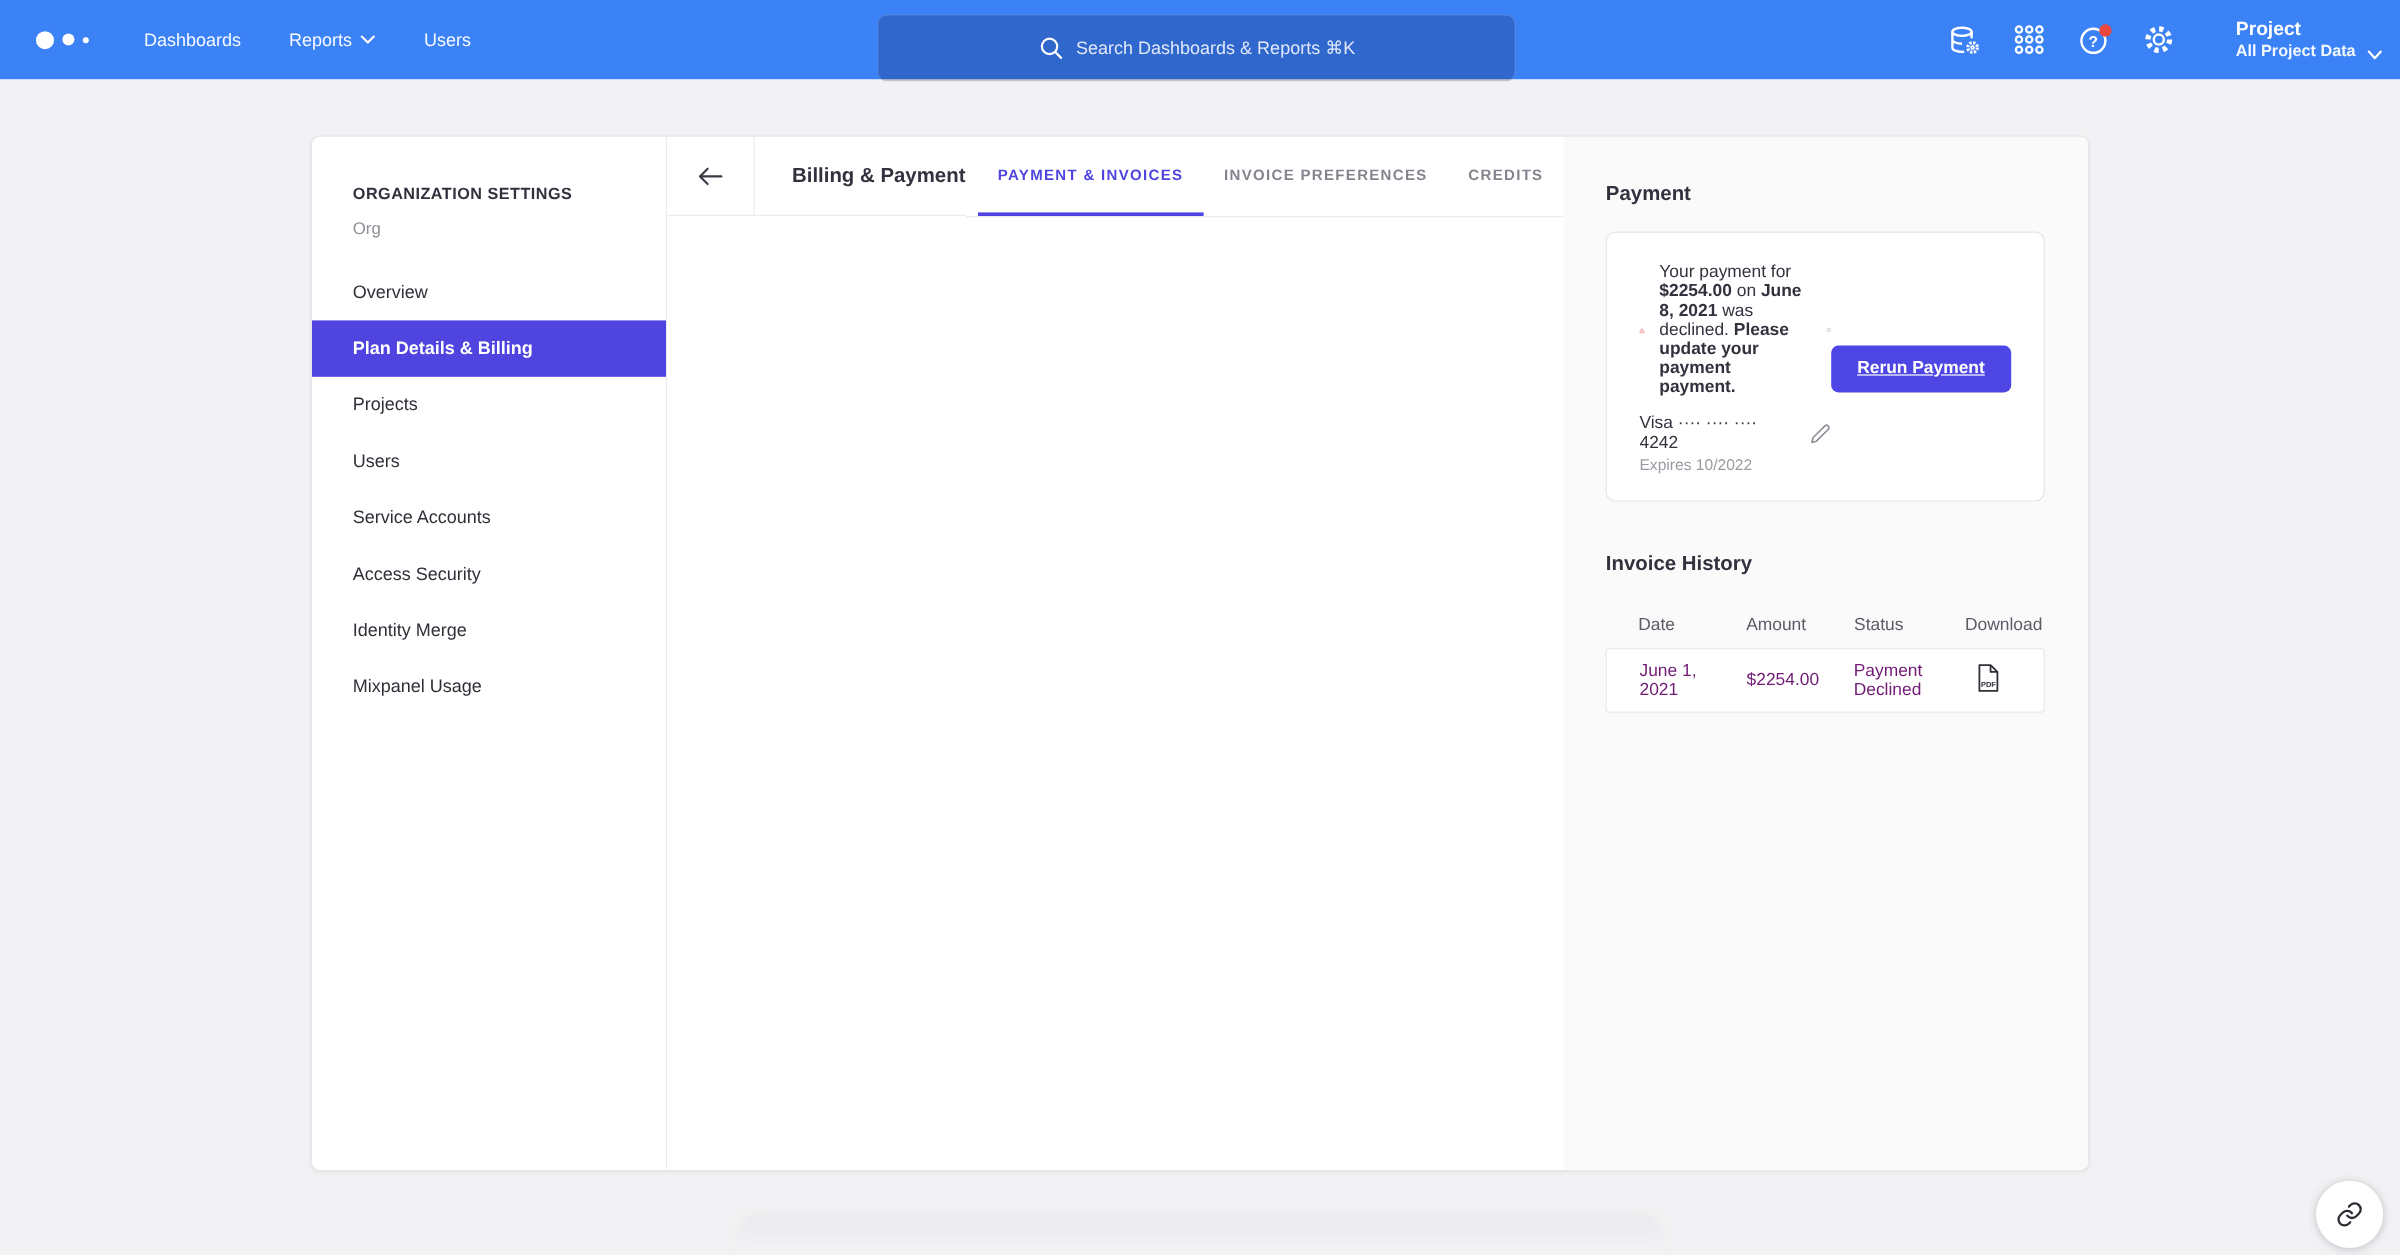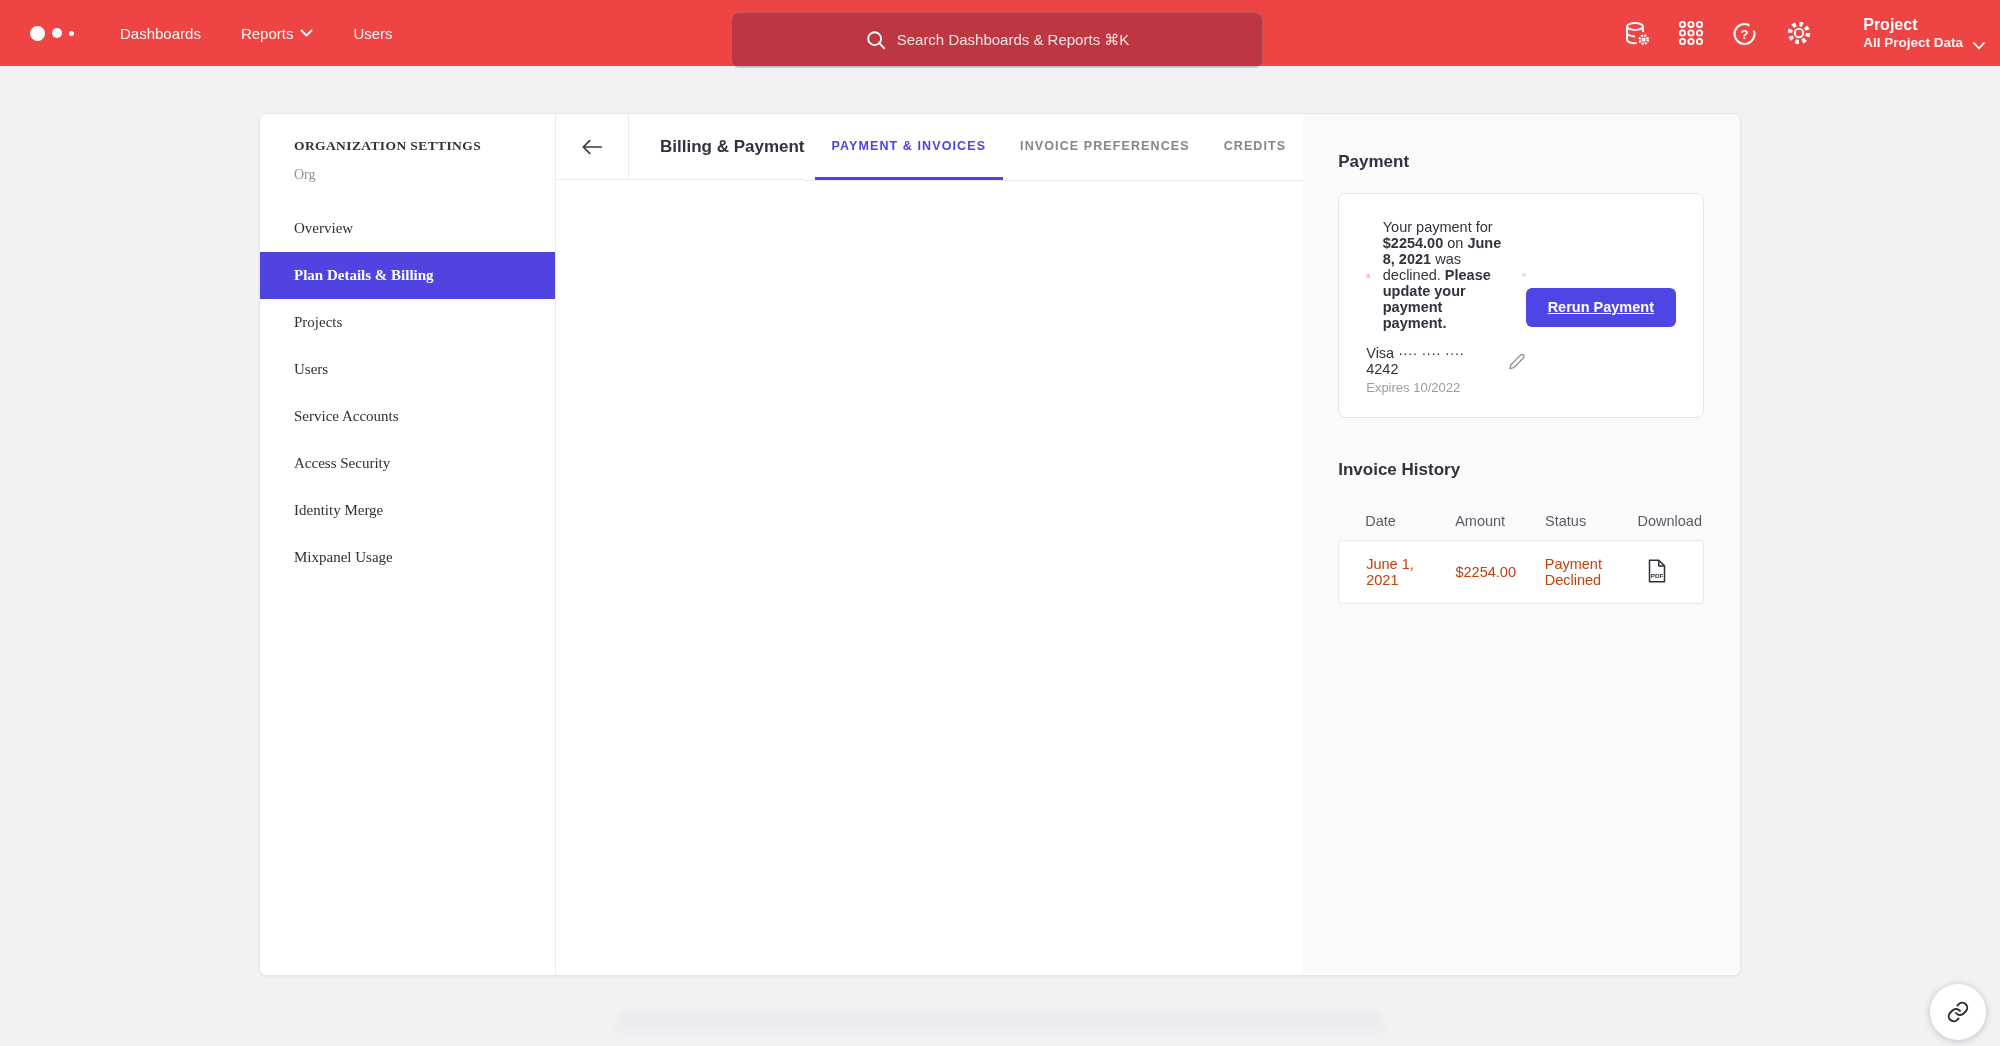--- a/index.html
+++ b/index.html
@@ -1,39 +1,39 @@
 <!DOCTYPE html>
 <html><head>
 <meta charset="utf-8">
 <style>
   * { margin:0; padding:0; box-sizing:border-box; }
   html,body { width:2000px; height:1046px; overflow:hidden; }
   body { background:#f2f2f4; font-family:"Liberation Sans", sans-serif; color:#32323e; position:relative; }
 
   
-  .navbar { position:absolute; left:0; top:0; width:2000px; height:66px; background:#ef4444; display:flex; align-items:center; padding:0 14px 0 30px; z-index:5; }
+  .navbar { position:absolute; left:0; top:0; width:2000px; height:66px; background:#3b82f6; display:flex; align-items:center; padding:0 14px 0 30px; z-index:5; }
   .logo { display:flex; align-items:center; gap:7px; width:62px; cursor:pointer; }
   .logo .d1 { width:15px; height:15px; border-radius:50%; background:#fff; }
   .logo .d2 { width:10px; height:10px; border-radius:50%; background:#fff; }
   .logo .d3 { width:5px;  height:5px;  border-radius:50%; background:#fff; }
   .nav-links { display:flex; align-items:center; gap:40px; margin-left:28px; }
   .nav-link { color:rgba(255,255,255,.96); font-size:15px; cursor:pointer; display:flex; align-items:center; gap:7px; white-space:nowrap; }
   .search { position:absolute; left:731px; top:12px; width:532px; height:56px; border-radius:8px; background:rgba(10,8,60,.22); border:1px solid rgba(255,255,255,.17); display:flex; align-items:center; justify-content:center; gap:10px; cursor:text; }
   .search span { color:rgba(255,255,255,.85); font-size:15px; }
   .nav-right { margin-left:auto; display:flex; align-items:center; gap:26px; }
   .nav-icon { width:28px; height:28px; cursor:pointer; position:relative; flex-shrink:0; }
   .project { display:flex; align-items:flex-end; gap:9px; margin-left:24px; cursor:pointer; }
   .project .ptxt { display:flex; flex-direction:column; line-height:1.25; }
   .project .plabel { color:#fff; font-weight:bold; font-size:16px; }
   .project .pvalue { color:rgba(255,255,255,.94); font-weight:bold; font-size:13.5px; }
 
   
   .panel { position:absolute; left:259px; top:113px; width:1482px; height:863px; background:#fff; border:1px solid #e7e7ea; border-radius:8px; box-shadow:0 1px 3px rgba(25,25,35,.05); display:flex; overflow:hidden; }
 
-  .sidebar { width:296px; flex-shrink:0; border-right:1px solid #ececef; background:#fff; padding-top:24px;font-family:Liberation Serif, serif; }
+  .sidebar { width:296px; flex-shrink:0; border-right:1px solid #ececef; background:#fff; padding-top:40px; }
   .sb-heading { padding:0 34px; font-size:13.5px; font-weight:bold; letter-spacing:.4px; color:#32323e; }
   .sb-org { padding:0 34px; margin-top:13px; font-size:14px; color:#8e8e96; }
   .sb-list { margin-top:22px; }
   .sb-item { height:47px; line-height:47px; padding:0 34px; font-size:15px; color:#2f2f38; cursor:pointer; white-space:nowrap; }
   .sb-item.selected { background:#4f44e0; color:#fff; font-weight:bold; }
 
   .main { flex:1; display:flex; flex-direction:row; background:#fff; min-width:0; }
   .main-header { height:66px; flex-shrink:0; border-bottom:1px solid #ececef; display:flex; align-items:stretch; }
   .back-cell { width:73px; flex-shrink:0; border-right:1px solid #ececef; display:flex; align-items:center; justify-content:center; cursor:pointer; }
   .page-title { display:flex; align-items:center; padding-left:31px; font-size:17px; font-weight:bold; color:#32323e; }
@@ -54,21 +54,21 @@
   .card-expiry { margin-top:3px; font-size:13px; color:#9a9aa2; }
   .btn-primary { background:#4d46e4; color:#fff; font-weight:bold; font-size:14.5px; border:none; border-radius:6px; padding:0 22px; height:39px; cursor:pointer; font-family:inherit; flex-shrink:0;text-decoration:underline; }
 
   .invoice-heading { margin-top:42px; }
   .inv-table { margin-top:22px; }
   .inv-head, .inv-row { display:grid; grid-template-columns:1fr 1fr 1fr 96px; align-items:center; }
   .inv-head { height:38px; color:#5b5b66; font-size:14.5px; }
   .inv-head .c1 { padding-left:27px; }
   .inv-head .c2, .inv-head .c3 { padding-left:27px; }
   .inv-head .c4 { text-align:right; padding-right:2px; }
-  .inv-row { height:64px; background:#fff; border:1px solid #e9e9ec; border-radius:3px; font-size:14.5px; color:#c2410c; }
+  .inv-row { height:54px; background:#fff; border:1px solid #e9e9ec; border-radius:3px; font-size:14.5px; color:#701a75; }
   .inv-row .c1 { padding-left:27px; }
   .inv-row .c2, .inv-row .c3 { padding-left:27px; }
   .inv-row .c4 { text-align:right; padding-right:36px; }
   .pdf-btn { display:inline-block; cursor:pointer; line-height:0; }
 
   
   .sheet-shadow { position:absolute; left:50%; transform:translateX(-50%); bottom:0; width:770px; height:34px; border-radius:16px 16px 0 0; background:linear-gradient(180deg,#e8e8ec 0%,#f3f3f5 100%); filter:blur(4px); opacity:.95; }
   .fab { position:absolute; right:14px; bottom:6px; width:56px; height:56px; border-radius:50%; background:#fff; box-shadow:0 1px 7px rgba(60,60,80,.28); display:flex; align-items:center; justify-content:center; cursor:pointer; z-index:6; }
 
   svg { display:block; }

